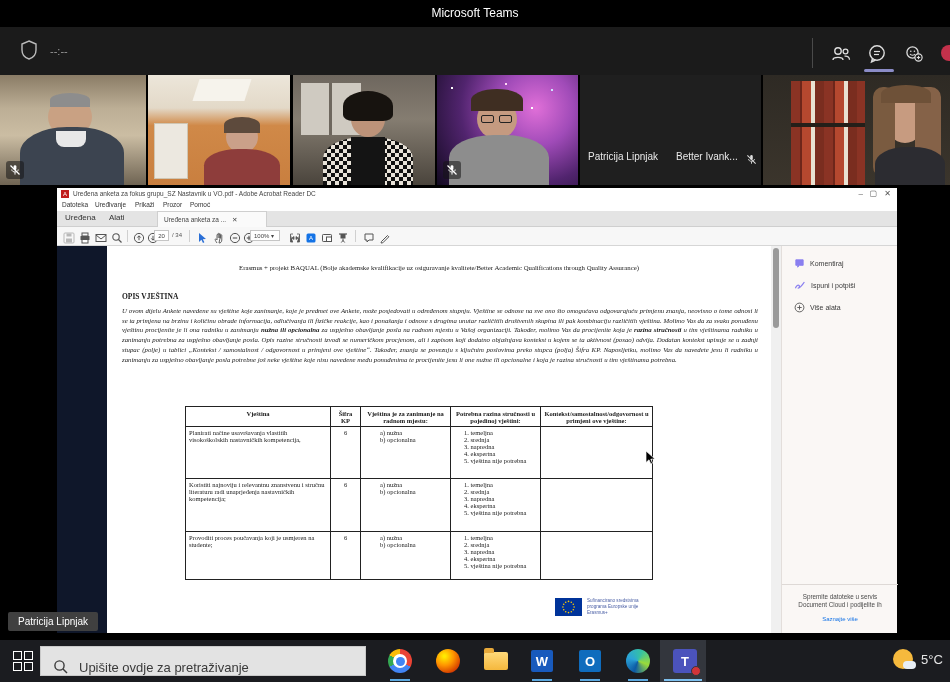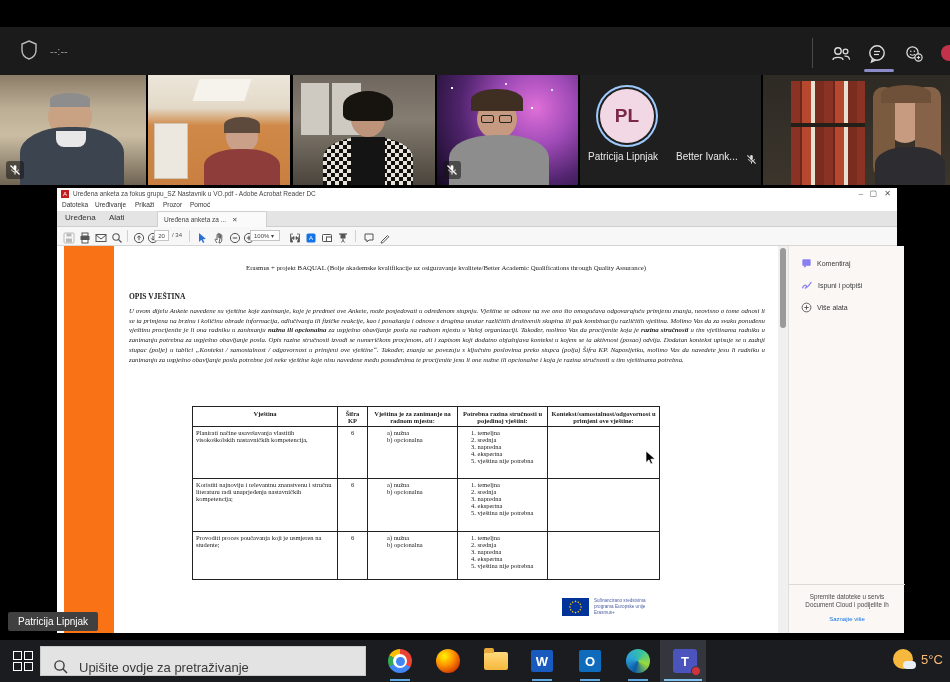--- a/index.html
+++ b/index.html
@@ -42,21 +42,21 @@
   .pdf-menu { position:absolute; top:1px; font-size:6.5px; color:#333; }
   .pdf-tabbar { position:absolute; left:0; top:23px; width:100%; height:16px; background:#e4e4e4; border-bottom:1px solid #cfcfcf; }
   .pdf-tab { position:absolute; top:2px; font-size:8px; color:#333; }
   .pdf-doctab { position:absolute; left:100px; top:0; width:110px; height:16px; background:#fafafa; border:1px solid #cfcfcf; border-bottom:none; font-size:6.5px; color:#444; line-height:15px; padding-left:6px; }
   .pdf-toolbar { position:absolute; left:0; top:39px; width:100%; height:19px; background:#f7f7f7; border-bottom:1px solid #d6d6d6; }
   .tb-ic { position:absolute; top:3px; width:12px; height:12px; }
   .tb-sep { position:absolute; top:3px; width:1px; height:12px; background:#d0d0d0; }
   .tb-pagebox { position:absolute; left:97px; top:3px; width:15px; height:11px; border:1px solid #c5c5c5; background:#fff; font-size:6px; color:#444; text-align:center; line-height:10px; }
   .tb-pagetotal { position:absolute; left:115px; top:5px; font-size:6px; color:#555; }
   .tb-zoombox { position:absolute; left:193px; top:3px; width:30px; height:11px; border:1px solid #c5c5c5; background:#fff; font-size:6px; color:#444; line-height:10px; padding-left:3px; }
-  .pdf-body { position:absolute; left:7px; top:58px; width:840px; height:387px; background:#f97316; }
+  .pdf-body { position:absolute; left:0; top:58px; width:840px; height:387px; background:#0f172a; }
   .page { position:absolute; left:50px; top:0; width:664px; height:387px; background:#fff; font-family:"Liberation Serif", serif; color:#1a1a1a; }
   .doc-header { position:absolute; left:40px; top:18px; width:584px; text-align:center; font-size:6.8px; }
   .doc-section { position:absolute; left:15px; top:46px; font-size:7.5px; font-weight:bold; }
   .doc-par { position:absolute; left:15px; top:60px; width:636px; font-size:6.8px; font-style:italic; line-height:1.43; text-align:justify; }
   .doc-par b { font-weight:bold; }
   .doc-table { position:absolute; left:78px; top:160px; width:467px; border-collapse:collapse; table-layout:fixed; font-size:6.5px; }
   .doc-table th, .doc-table td { border:1px solid #222; vertical-align:top; padding:2px 3px; }
   .doc-table th { font-weight:bold; text-align:center; padding-top:3px; }
   .col1{width:145px;} .col2{width:30px; text-align:center;} .col3{width:90px;} .col4{width:90px;} .col5{width:112px;}
   .optline { padding-left:16px; }
@@ -80,41 +80,44 @@
 
   
   .taskbar { position:absolute; left:0; top:640px; width:950px; height:42px; background:#1b1c20; }
   .tk-start { position:absolute; left:13px; top:11px; width:20px; height:20px; display:grid; grid-template-columns:9px 9px; grid-template-rows:9px 9px; gap:2px; }
   .tk-start div { background:none; border:1.5px solid #fff; }
   .tk-search { position:absolute; left:40px; top:6px; width:326px; height:30px; background:#e3e3e3; border:1px solid #c9c9c9; display:flex; align-items:flex-end; color:#3a3a3a; font-size:13px; }
   .tk-search svg { margin:0 10px 0 12px; }
   .tk-ic { position:absolute; top:7px; width:28px; height:28px; display:flex; align-items:center; justify-content:center; }
   .tk-under { position:absolute; top:39px; height:2px; background:#5ca8de; }
   .tk-teamsbox { position:absolute; left:660px; top:0; width:46px; height:42px; background:#33363d; }
-  .tk-weather { position:absolute; left:893px; top:9px; display:flex; align-items:center; gap:8px; color:#fdba74; font-size:13px; }
+  .tk-weather { position:absolute; left:893px; top:9px; display:flex; align-items:center; gap:8px; color:#e5e5e5; font-size:13px; }
 
   .chrome-ic { width:24px; height:24px; border-radius:50%; background:conic-gradient(#ea4335 0 120deg, #4285f4 120deg 240deg, #34a853 240deg 300deg, #fbbc05 300deg 360deg); position:relative; }
   .chrome-ic::before { content:""; position:absolute; left:5px; top:5px; width:14px; height:14px; border-radius:50%; background:#fff; }
   .chrome-ic::after { content:""; position:absolute; left:7.5px; top:7.5px; width:9px; height:9px; border-radius:50%; background:#4285f4; }
   .ff-ic { width:24px; height:24px; border-radius:50%; background:radial-gradient(circle at 35% 30%, #ffe900 5%, #ff9500 40%, #d64000 75%, #90053b 100%); }
   .folder-ic { width:24px; height:18px; background:linear-gradient(#ffd97a,#f5b83d); border-radius:2px; position:relative; }
   .folder-ic::before { content:""; position:absolute; left:0; top:-4px; width:10px; height:5px; background:#e8a93a; border-radius:2px 2px 0 0; }
   .word-ic { width:22px; height:22px; background:#185abd; color:#fff; font-weight:bold; font-size:13px; display:flex; align-items:center; justify-content:center; border-radius:2px; }
   .outlook-ic { width:22px; height:22px; background:#0f6cbd; color:#fff; font-weight:bold; font-size:13px; display:flex; align-items:center; justify-content:center; border-radius:2px; }
   .edge-ic { width:24px; height:24px; border-radius:50%; background:conic-gradient(from 200deg, #0c59a4, #2ba4d8, #35c1a4, #9adb3a, #0c59a4); }
   .teams-ic { width:24px; height:24px; background:#4b53bc; color:#fff; font-weight:bold; font-size:13px; display:flex; align-items:center; justify-content:center; border-radius:3px; position:relative; }
   .teams-ic .rec { position:absolute; right:-4px; bottom:-3px; width:10px; height:10px; border-radius:50%; background:#d13438; border:1.5px solid #33363d; }
   .sun-ic { width:20px; height:20px; border-radius:50%; background:#f6b93d; position:relative; }
   .sun-ic::after { content:""; position:absolute; right:-3px; bottom:0px; width:13px; height:8px; border-radius:6px; background:#e8eef5; }
 </style>
 </head>
 <body>
 
 <div id="screen">
 
+  <div class="t-titlebar">
+    <div class="t-title">Microsoft Teams</div>
+  </div>
 
   <div class="t-toolbar">
     <span class="t-shield">
       <svg width="18" height="20" viewBox="0 0 18 20">
           <path d="M9 1 L16 4 V10 C16 15 12.5 18 9 19 C5.5 18 2 15 2 10 V4 Z" fill="none" stroke="#bbb" stroke-width="1.4"></path>
         </svg>
     </span>
     <span class="t-timer">--:--</span>
     <div class="t-sep"></div>
     <span class="t-ic" style="left:830px;">
@@ -194,23 +197,20 @@
         <svg width="12" height="12" viewBox="0 0 12 12">
             <rect x="4.6" y="1.2" width="2.8" height="5" rx="1.4" fill="#fff"></rect>
             <path d="M2.8 5.5 C2.8 8.8 9.2 8.8 9.2 5.5" fill="none" stroke="#fff" stroke-width="1"></path>
             <line x1="6" y1="8.2" x2="6" y2="10.6" stroke="#fff" stroke-width="1"></line>
             <line x1="1.5" y1="1.5" x2="10.5" y2="10.5" stroke="#fff" stroke-width="1.2"></line>
           </svg>
       </span>
     </div>
 
     <div class="tile" style="left:580px; width:181px; background:#1f1f1f;">
-      <div class="avatar-circle speak-ring" style="left:20px; top:14px;">
-          <span>PL</span>
-        </div>
       <div class="avatar-name" style="left:8px; top:76px;">Patricija Lipnjak</div>
       <div class="avatar-name" style="left:96px; top:76px;">Better Ivank...</div>
       <span style="position:absolute; left:166px; top:76px;">
         <svg width="11" height="11" viewBox="0 0 12 12">
             <rect x="4.6" y="1.2" width="2.8" height="5" rx="1.4" fill="#ddd"></rect>
             <path d="M2.8 5.5 C2.8 8.8 9.2 8.8 9.2 5.5" fill="none" stroke="#ddd" stroke-width="1"></path>
             <line x1="6" y1="8.2" x2="6" y2="10.6" stroke="#ddd" stroke-width="1"></line>
             <line x1="1.5" y1="1.5" x2="10.5" y2="10.5" stroke="#ddd" stroke-width="1.2"></line>
           </svg>
       </span>

